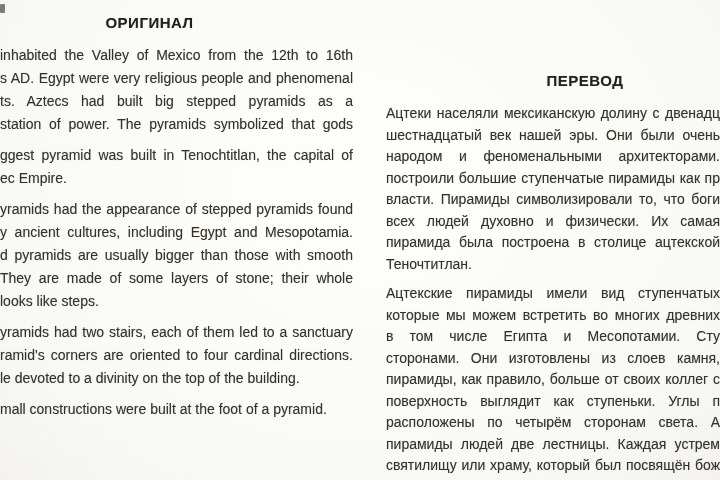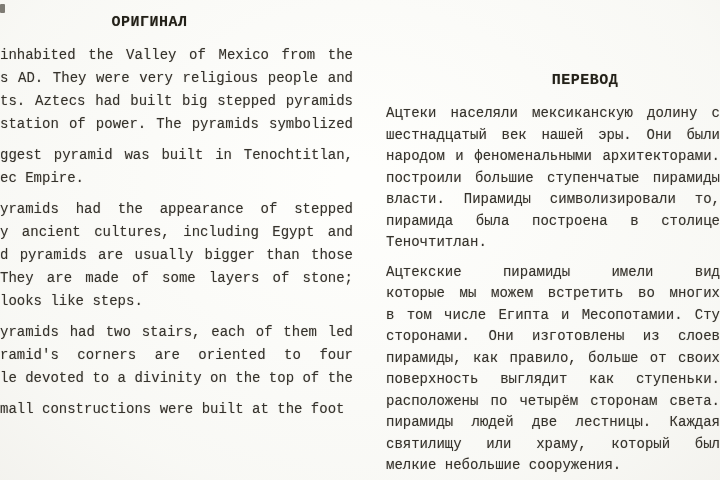--- a/index.html
+++ b/index.html
@@ -3,21 +3,21 @@
 <meta charset="utf-8">
 <style>
   html, body { margin: 0; padding: 0; }
   body { width: 720px; height: 480px; overflow: hidden; }
 
   #canvas {
     position: relative;
     width: 720px;
     height: 480px;
     overflow: hidden;
-    font-family: Liberation Mono, monospace;
+    font-family: Liberation Sans, sans-serif;
     background:
       radial-gradient(ellipse at 50% 38%, rgba(255,255,253,0.85) 0%, rgba(246,246,242,0.55) 75%, rgba(240,239,234,0.7) 100%),
       #fbfbf8;
   }
 
   
   .col { text-shadow: 0 0 1px rgba(85,78,64,0.38); }
 
   .col { position: absolute; }
 
@@ -68,21 +68,21 @@
 
 <div id="canvas" style="color: rgb(53, 50, 44);">
 
   <div id="edge-artifact"></div>
 
   <div id="left-col" class="col">
     <div class="col-title" style="color: rgb(35, 33, 25);">ОРИГИНАЛ</div>
     <div>
         <div class="para">
           <div class="line">inhabited the Valley of Mexico from the 12th to 16th</div>
-          <div class="line">s AD. They were very religious people and phenomenal</div>
+          <div class="line">s AD. Egypt were very religious people and phenomenal</div>
           <div class="line">ts. Aztecs had built big stepped pyramids as a</div>
           <div class="line">station of power. The pyramids symbolized that gods</div>
         </div>
         <div class="para">
           <div class="line">ggest pyramid was built in Tenochtitlan, the capital of</div>
           <div class="line lastline">ec Empire.</div>
         </div>
         <div class="para">
           <div class="line">yramids had the appearance of stepped pyramids found</div>
           <div class="line">y ancient cultures, including Egypt and Mesopotamia.</div>
@@ -103,20 +103,21 @@
 
   <div id="right-col" class="col">
     <div class="col-title" style="color: rgb(35, 33, 25);">ПЕРЕВОД</div>
     <div>
         <div class="para">
           <div class="line">Ацтеки населяли мексиканскую долину с двенадц</div>
           <div class="line">шестнадцатый век нашей эры. Они были очень рели</div>
           <div class="line">народом и феноменальными архитекторами.</div>
           <div class="line">построили большие ступенчатые пирамиды как пр</div>
           <div class="line">власти. Пирамиды символизировали то, что боги бы</div>
+          <div class="line">всех людей духовно и физически. Их самая</div>
           <div class="line">пирамида была построена в столице ацтекской</div>
           <div class="line lastline">Теночтитлан.</div>
         </div>
         <div class="para">
           <div class="line">Ацтекские пирамиды имели вид ступенчатых</div>
           <div class="line">которые мы можем встретить во многих древних ку</div>
           <div class="line">в том числе Египта и Месопотамии. Сту</div>
           <div class="line">сторонами. Они изготовлены из слоев камня,</div>
           <div class="line">пирамиды, как правило, больше от своих коллег с</div>
           <div class="line">поверхность выглядит как ступеньки. Углы п</div>

